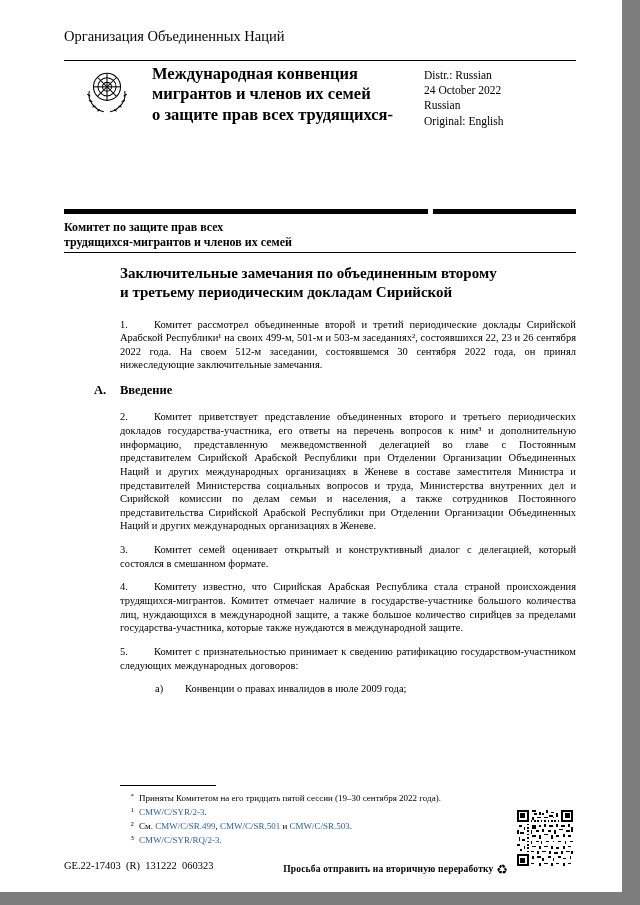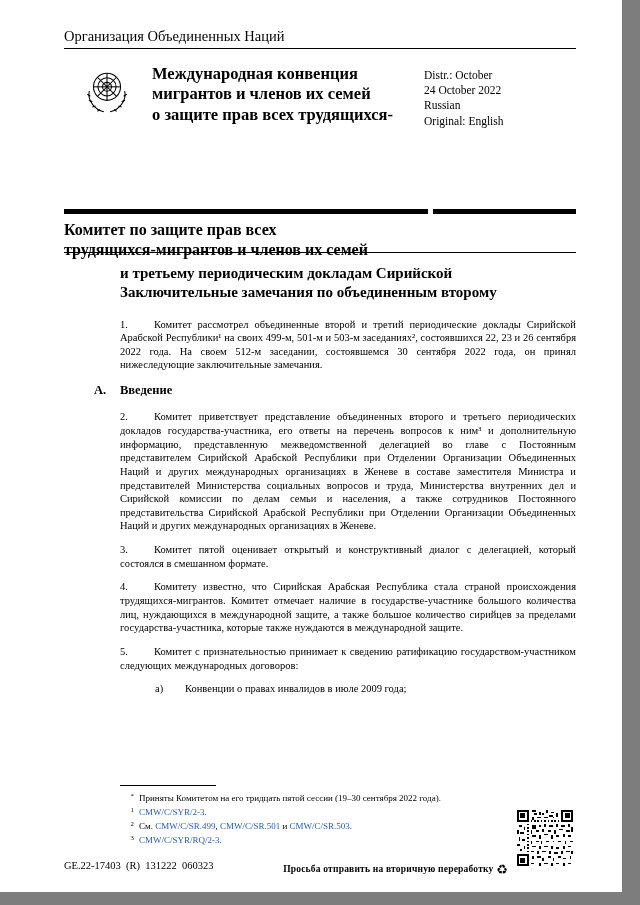--- a/index.html
+++ b/index.html
@@ -14,42 +14,42 @@
   .page {
     position:absolute; left:0; top:0;
     width:622px; height:892px;
     background:#ffffff;
   }
 
   
   .masthead {
     position:absolute; left:64px; top:28px; width:512px;
     display:flex; justify-content:space-between; align-items:flex-end;
-    border-bottom:1px solid #000; padding-bottom:3px;
+    border-bottom:1px solid #000; padding-bottom:15px;
   }
   .org-name { font-size:14.5px; }
   .doc-symbol { white-space:nowrap; }
   .symbol-big { font-size:23px; letter-spacing:.5px; }
   .symbol-small { font-size:11px; }
 
   
   .banner { position:absolute; left:64px; top:60px; width:512px; }
   .emblem { position:absolute; left:18px; top:6px; width:50px; height:50px; }
   .banner-title {
     position:absolute; left:76px; top:4px; width:286px;
     font-weight:bold; font-size:16.5px; line-height:1.24;margin-left:12px;
   }
   .banner-title span { display:block; }
   .distr-block { position:absolute; left:360px; top:8px; font-size:11.5px; line-height:1.32; }
   .distr-block div { white-space:nowrap; }
 
   
   .bar-left  { position:absolute; left:64px;  top:209px; width:364px; height:5px; background:#000; }
   .bar-right { position:absolute; left:433px; top:209px; width:143px; height:5px; background:#000; }
-  .committee { position:absolute; left:64px; top:220px; font-size:16px; font-weight:bold; line-height:1.27; }
+  .committee { position:absolute; left:64px; top:220px; font-size:12px; font-weight:bold; line-height:1.27; }
   .committee span { display:block; }
   .rule2 { position:absolute; left:64px; top:252px; width:512px; border-top:1px solid #000; }
 
   
   .content {
     position:absolute; left:120px; top:264px; width:456px;
     font-size:10.5px; line-height:1.3; text-align:justify;
   }
   .doc-title {
     font-size:15px; line-height:1.25; font-weight:bold;
@@ -108,48 +108,48 @@
         <path d="M8,29 l-3,-2 M10,34 l-3.4,-.8 M13,38.5 l-3,.8 M17,41.6 l-2.2,2"></path>
         <path d="M40,29 l3,-2 M38,34 l3.4,-.8 M35,38.5 l3,.8 M31,41.6 l2.2,2"></path>
       </g>
     </svg>
     <div class="banner-title">
       <span>Международная конвенция</span>
       <span>мигрантов и членов их семей</span>
       <span>о защите прав всех трудящихся-</span>
     </div>
     <div class="distr-block">
-      <div>Distr.: October</div>
+      <div>Distr.: Russian</div>
       <div>24 October 2022</div>
       <div>Russian</div>
       <div>Original: English</div>
     </div>
   </div>
 
   <div class="bar-left"></div>
   <div class="bar-right"></div>
   <div class="committee">
     <span>Комитет по защите прав всех</span>
     <span>трудящихся-мигрантов и членов их семей</span>
   </div>
   <div class="rule2"></div>
 
   <div class="content">
     <div class="doc-title">
+      <span>Заключительные замечания по объединенным второму</span>
       <span>и третьему периодическим докладам Сирийской</span>
-      <span>Заключительные замечания по объединенным второму</span>
     </div>
 
     <p class="para"><span class="pnum">1.</span><span>Комитет рассмотрел объединенные второй и третий периодические доклады Сирийской Арабской Республики¹ на своих 499-м, 501-м и 503-м заседаниях², состоявшихся 22, 23 и 26 сентября 2022 года. На своем 512-м заседании, состоявшемся 30 сентября 2022 года, он принял нижеследующие заключительные замечания.</span></p>
 
     <div class="sec"><span class="letter">A.</span><span>Введение</span></div>
 
     <p class="para"><span class="pnum">2.</span><span>Комитет приветствует представление объединенных второго и третьего периодических докладов государства-участника, его ответы на перечень вопросов к ним³ и дополнительную информацию, представленную межведомственной делегацией во главе с Постоянным представителем Сирийской Арабской Республики при Отделении Организации Объединенных Наций и других международных организациях в Женеве в составе заместителя Министра и представителей Министерства социальных вопросов и труда, Министерства внутренних дел и Сирийской комиссии по делам семьи и населения, а также сотрудников Постоянного представительства Сирийской Арабской Республики при Отделении Организации Объединенных Наций и других международных организациях в Женеве.</span></p>
 
-    <p class="para"><span class="pnum">3.</span><span>Комитет пятой оценивает открытый и конструктивный диалог с делегацией, который состоялся в смешанном формате.</span></p>
+    <p class="para"><span class="pnum">3.</span><span>Комитет семей оценивает открытый и конструктивный диалог с делегацией, который состоялся в смешанном формате.</span></p>
 
     <p class="para"><span class="pnum">4.</span><span>Комитету известно, что Сирийская Арабская Республика стала страной происхождения трудящихся-мигрантов. Комитет отмечает наличие в государстве-участнике большого количества лиц, нуждающихся в международной защите, а также большое количество сирийцев за пределами государства-участника, которые также нуждаются в международной защите.</span></p>
 
 
     <p class="para"><span class="pnum">5.</span><span>Комитет с признательностью принимает к сведению ратификацию государством-участником следующих международных договоров:</span></p>
 
     <p class="para item"><span class="marker">a)</span><span>Конвенции о правах инвалидов в июле 2009 года;</span></p>
   </div>
 
   <div class="footnotes">

